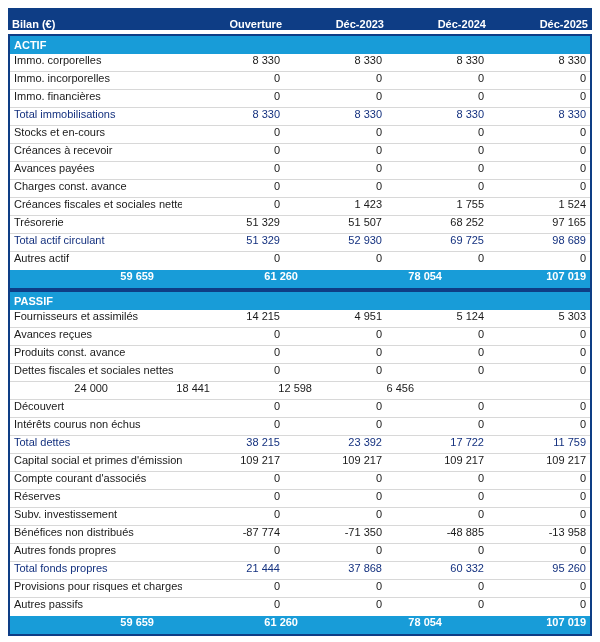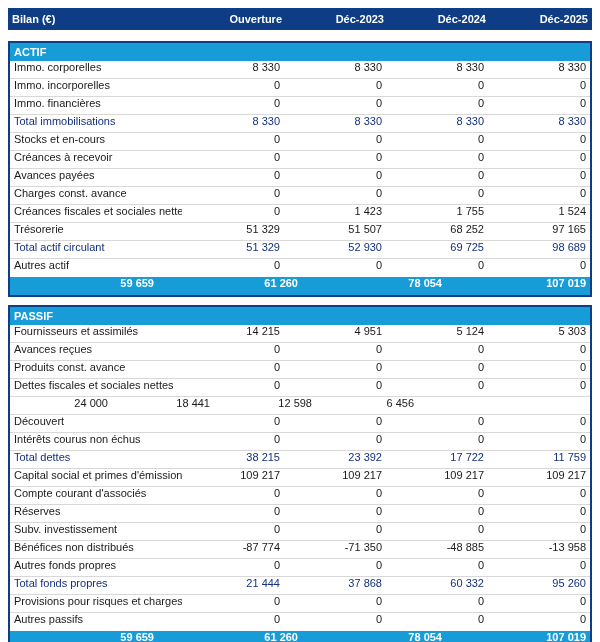--- a/index.html
+++ b/index.html
@@ -9,27 +9,27 @@
     --sep:#d8d8d8;
     --text:#1a1a1a;
   }
   html,body{margin:0;padding:0;background:#ffffff;}
   body{
     width:600px;height:642px;position:relative;overflow:hidden;
     font-family:"Liberation Sans", sans-serif;
   }
   .page{position:absolute;left:8px;top:8px;right:8px;}
   .thead{
-    display:flex;height:22px;align-items:center;
+    display:flex;height:22px;align-items:flex-end;
     background:var(--navy);color:#fff;font-weight:bold;font-size:11px;
-    margin-bottom:11px;
+    margin-bottom:4px;
   }
   .section-table{
     border:2px solid var(--navy);
-    margin-bottom:8px;background:#fff;
+    background:#fff;
   }
   .section-header{
     display:flex;height:18px;align-items:center;box-sizing:border-box;
     background:var(--lightblue);color:#fff;font-weight:bold;font-size:11px;
   }
   .row{
     display:flex;height:18px;box-sizing:border-box;
     font-size:11px;color:var(--text);
     border-bottom:1px solid var(--sep);
   }

